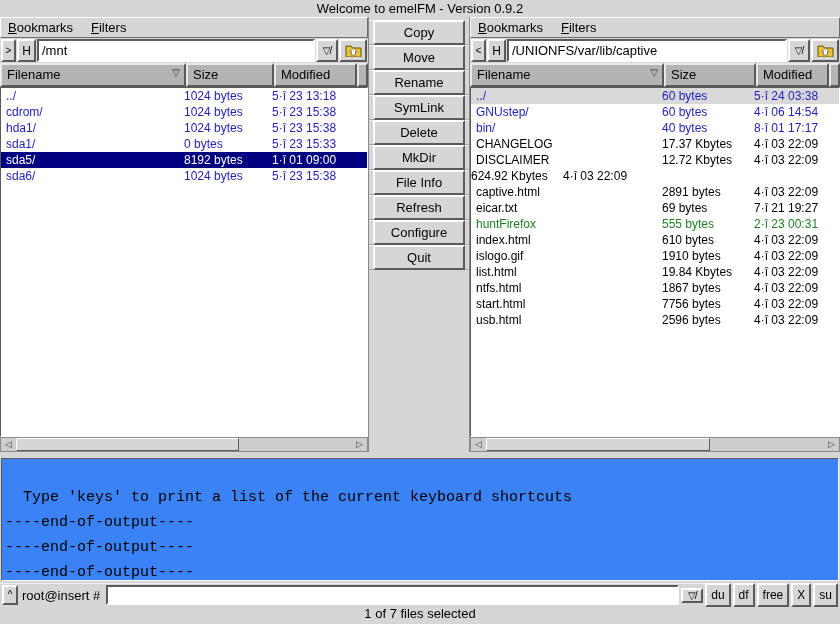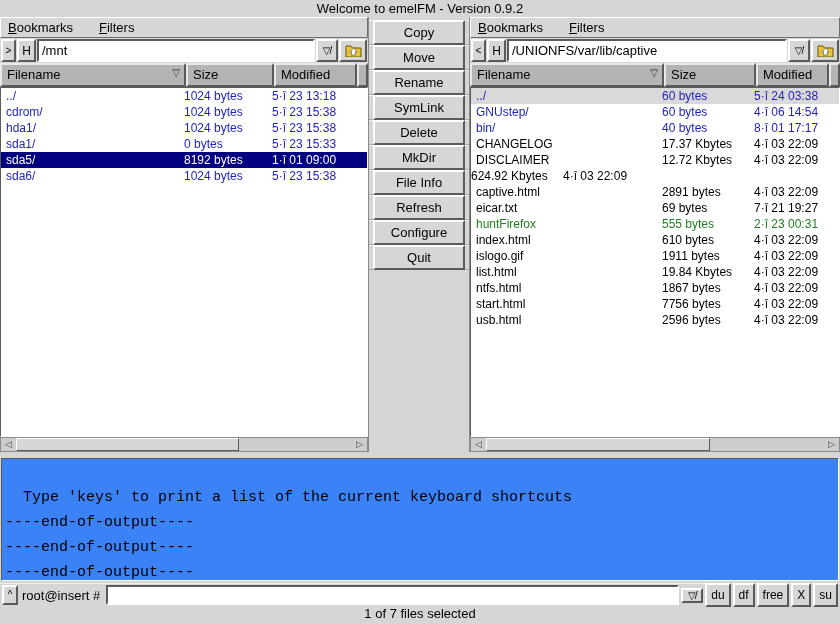--- a/index.html
+++ b/index.html
@@ -10,21 +10,21 @@
     font-family:"Liberation Sans", sans-serif; font-size:13px; color:#000;
   }
   
   .titlebar { height:17px; line-height:17px; text-align:center; font-size:13px; }
 
   
   .main { display:flex; height:435px; }
   .panel { width:368px; display:flex; flex-direction:column; }
   .panel.right { width:370px; }
 
-  .menubar { height:21px; display:flex; align-items:center; gap:26px; padding-left:7px;
+  .menubar { height:21px; display:flex; align-items:center; gap:18px; padding-left:7px;
              border:1px solid; border-color:#ffffff #6e6e6e #6e6e6e #ffffff; background:var(--winbg); }
   .menu-item { cursor:default; }
   .menu-item::first-letter { text-decoration:underline; }
 
   .pathrow { height:25px; display:flex; align-items:stretch; gap:1px; padding:1px; }
   .btn { background:var(--winbg); border:2px solid; border-color:#ffffff #5a5a5a #5a5a5a #ffffff;
          font-family:inherit; font-size:12px; padding:0; cursor:default; color:#000; }
   .arrow-btn { width:15px; font-size:10px; }
   .hist-btn { width:19px; }
   .path-entry { flex:1; background:#fff; border:2px solid; border-color:#5a5a5a #ffffff #ffffff #5a5a5a;
@@ -268,21 +268,21 @@
           <span class="cell size">555 bytes</span>
           <span class="cell mod">2·î 23 00:31</span>
         </div>
         <div class="row file">
           <span class="cell name">index.html</span>
           <span class="cell size">610 bytes</span>
           <span class="cell mod">4·î 03 22:09</span>
         </div>
         <div class="row file">
           <span class="cell name">islogo.gif</span>
-          <span class="cell size">1911 bytes</span>
+          <span class="cell size">1910 bytes</span>
           <span class="cell mod">4·î 03 22:09</span>
         </div>
         <div class="row file">
           <span class="cell name">list.html</span>
           <span class="cell size">19.84 Kbytes</span>
           <span class="cell mod">4·î 03 22:09</span>
         </div>
         <div class="row file">
           <span class="cell name">ntfs.html</span>
           <span class="cell size">1867 bytes</span>

